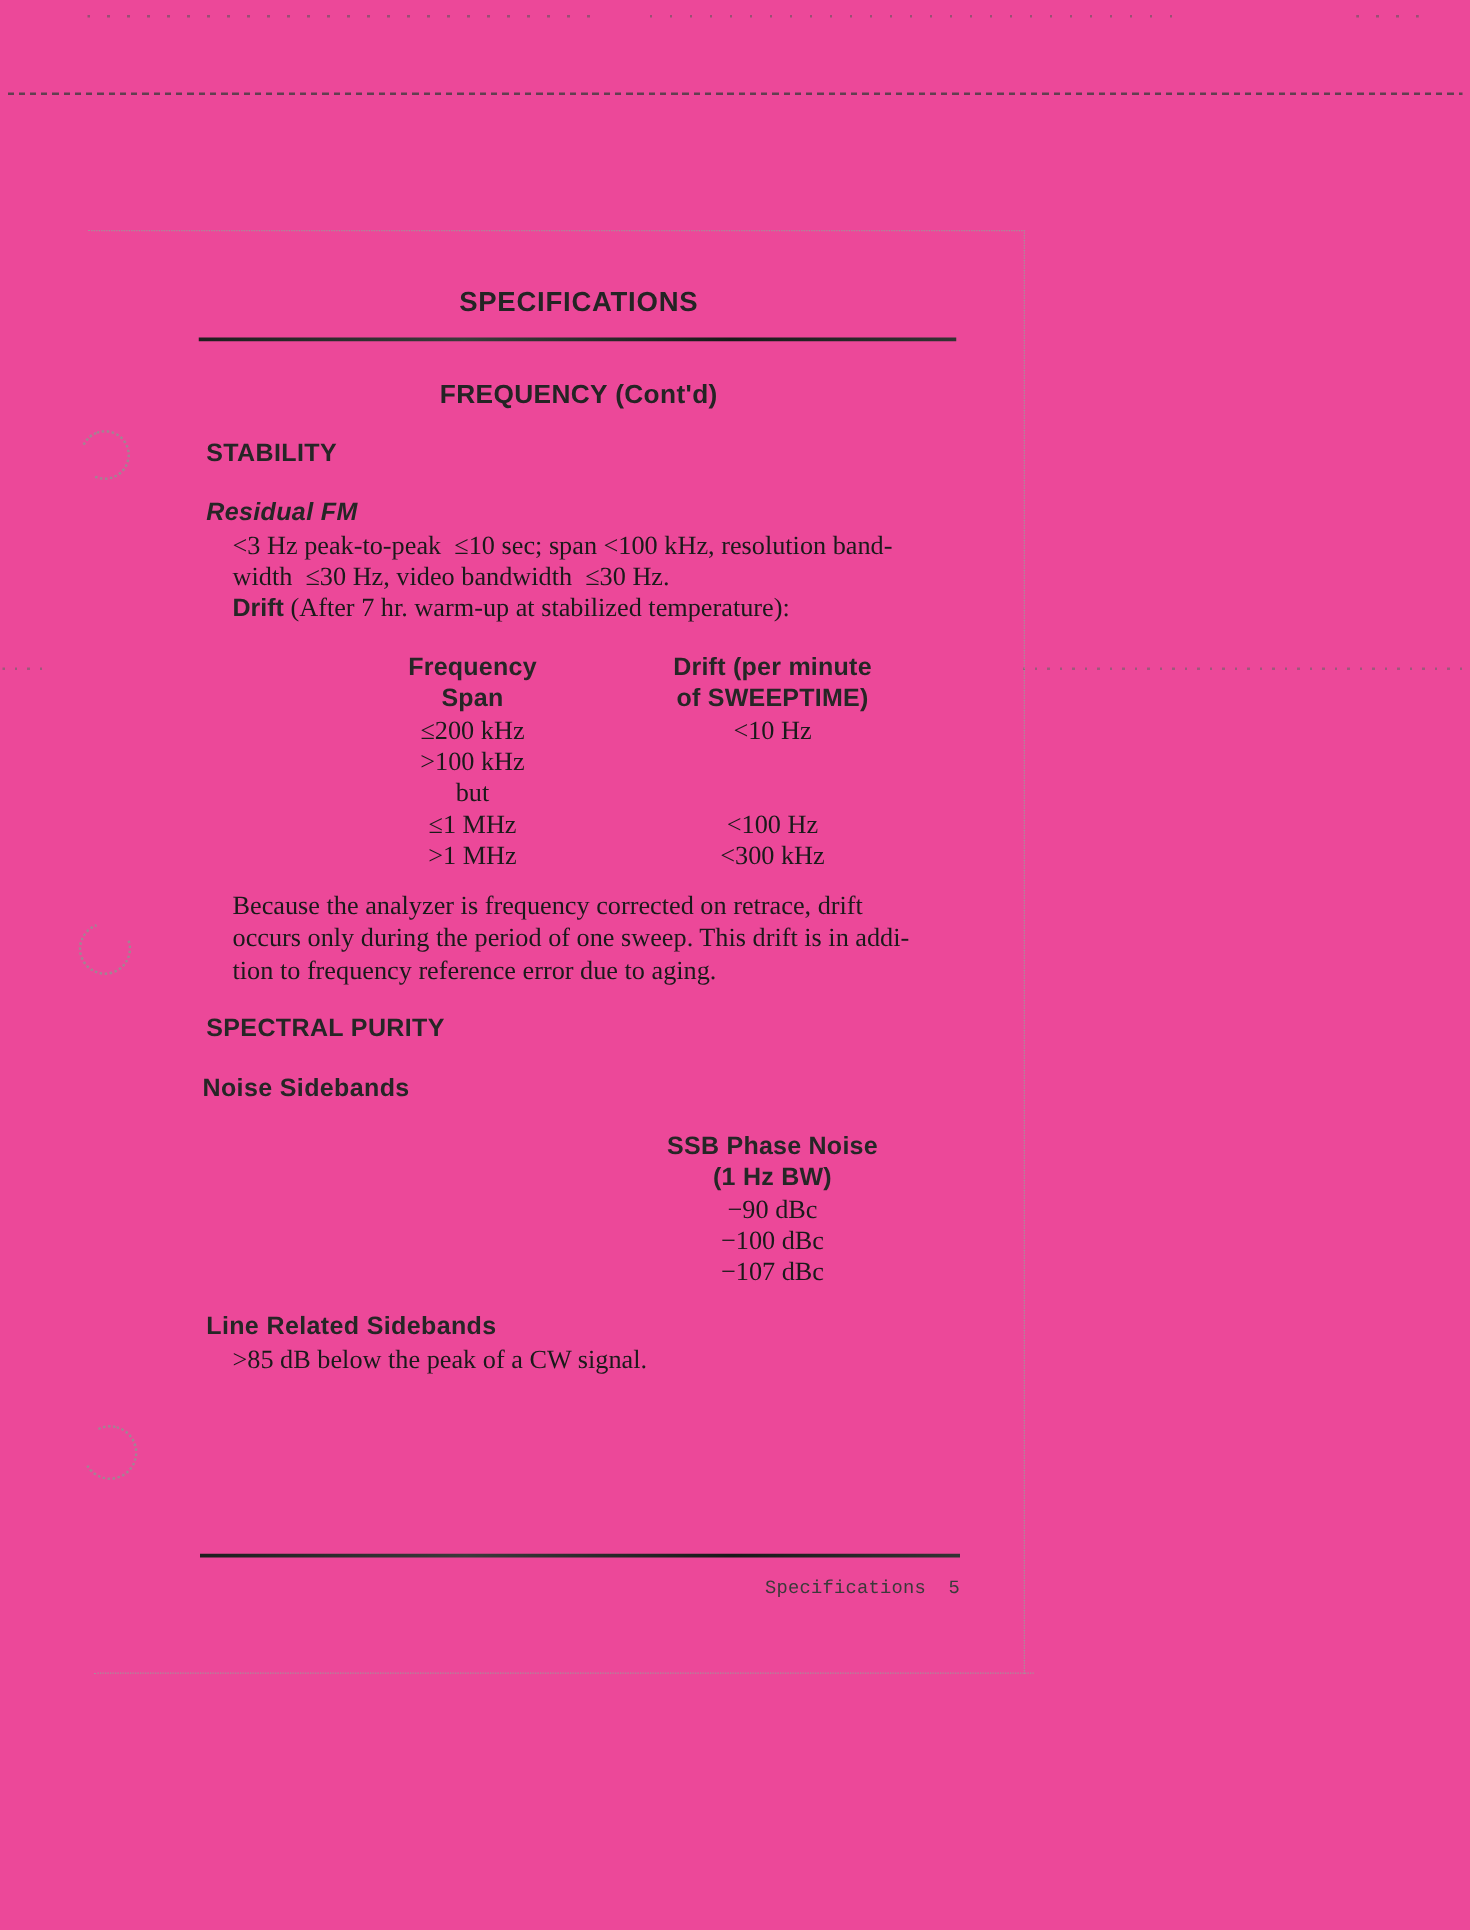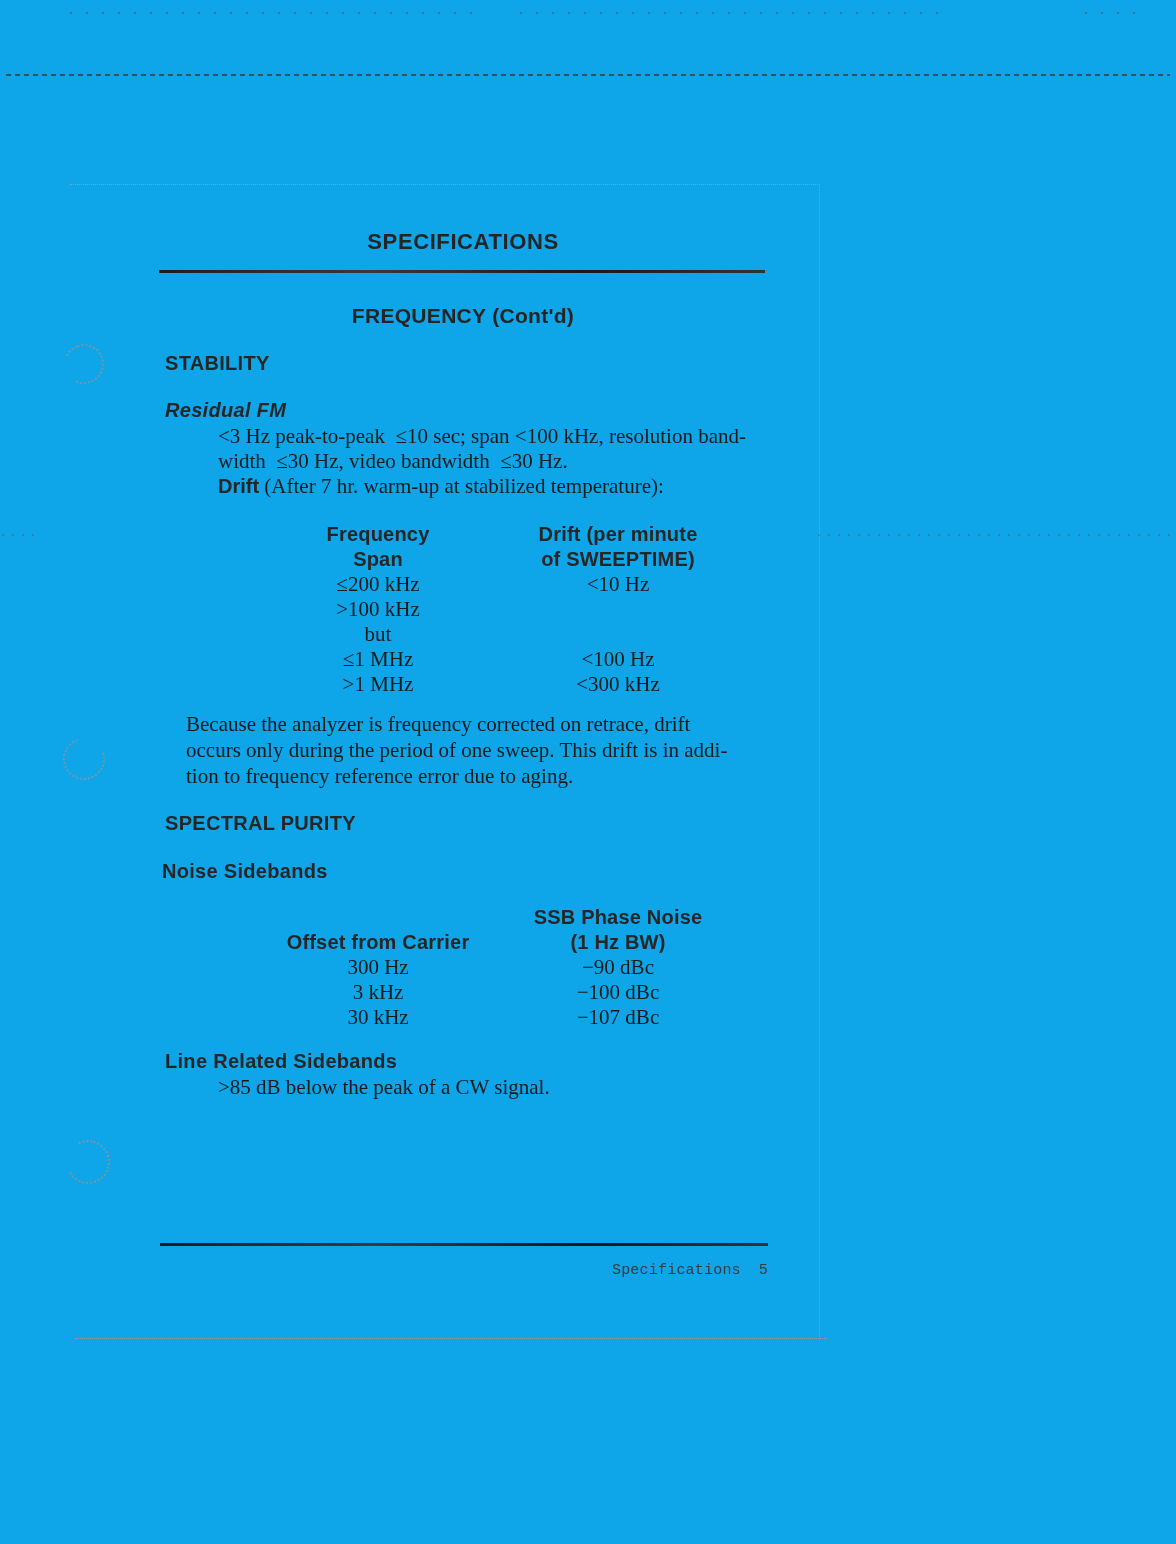--- a/index.html
+++ b/index.html
@@ -1,30 +1,30 @@
 <!DOCTYPE html>
 <html><head>
 <meta charset="utf-8">
 <style>
   html,body { margin:0; padding:0; background:#ffffff; }
   .page {
-    position:relative; width:1176px; height:1544px; background:#0ea5e9;
+    position:relative; width:1176px; height:1544px; background:#ec4899;
     font-family:"Liberation Serif", serif; color:#1c1c1c; overflow:hidden;
   }
   .abs { position:absolute; }
   .line { white-space:pre; }
 
   
   .center-band { left:160px; width:606px; text-align:center; }
   .page-title { font:bold 22px "Liberation Sans", sans-serif; letter-spacing:.6px; color:#242424; }
   .section-title { font:bold 21px "Liberation Sans", sans-serif; letter-spacing:.3px; color:#242424; }
   .rule { background:linear-gradient(90deg,#1e1e1e,#3a3a3a 35%,#191919 70%,#333); height:3px; }
 
   .heading { font:bold 20px "Liberation Sans", sans-serif; letter-spacing:.3px; color:#262626; }
-  .body-block { font:21px "Liberation Serif", serif; line-height:25px; color:#1a1a1a;margin-left:32px; }
+  .body-block { font:21px "Liberation Serif", serif; line-height:25px; color:#1a1a1a; }
   .note-block { font:21px "Liberation Serif", serif; line-height:26px; color:#1a1a1a; }
   .drift-bold { font:bold 20px "Liberation Sans", sans-serif; color:#262626; }
 
   
   .tcol { text-align:center; }
   .tcol > div { height:25px; line-height:25px; white-space:pre; }
   .th { font:bold 20px "Liberation Sans", sans-serif; color:#262626; letter-spacing:.2px; }
   .td { font:21px "Liberation Serif", serif; color:#1a1a1a; }
 
   
@@ -96,26 +96,20 @@
 
   <div class="abs note-block" style="top:711px;left:186px;">
     <div class="line">Because the analyzer is frequency corrected on retrace, drift</div>
     <div class="line">occurs only during the period of one sweep. This drift is in addi-</div>
     <div class="line">tion to frequency reference error due to aging.</div>
   </div>
 
   <div class="abs heading" style="top:812px;left:165px;">SPECTRAL PURITY</div>
   <div class="abs heading" style="top:860px;left:162px;">Noise Sidebands</div>
 
-  <div class="abs tcol" style="top:930px;left:278px;width:200px;">
-    <div class="th">Offset from Carrier</div>
-    <div class="td">300 Hz</div>
-    <div class="td">3 kHz</div>
-    <div class="td">30 kHz</div>
-  </div>
   <div class="abs tcol" style="top:905px;left:518px;width:200px;">
     <div class="th">SSB Phase Noise</div>
     <div class="th">(1 Hz BW)</div>
     <div class="td">−90 dBc</div>
     <div class="td">−100 dBc</div>
     <div class="td">−107 dBc</div>
   </div>
 
   <div class="abs heading" style="top:1050px;left:165px;">Line Related Sidebands</div>
   <div class="abs body-block line" style="top:1075px;left:186px;">&gt;85 dB below the peak of a CW signal.</div>

